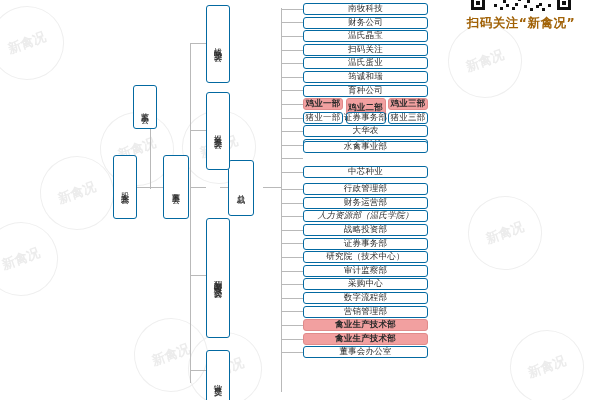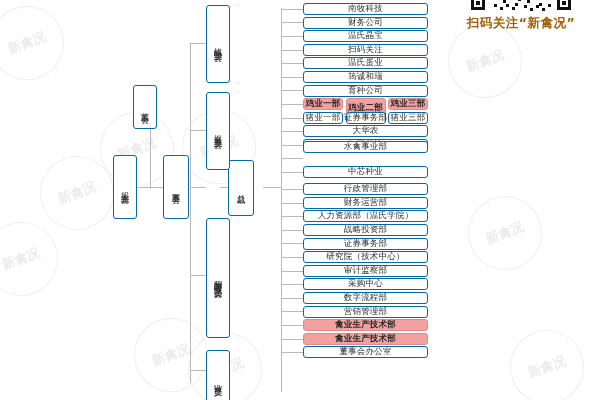--- a/index.html
+++ b/index.html
@@ -267,21 +267,21 @@
       </div>
       <div class="ln h" style="left: 281px; top: 189px; width: 22px;"></div>
       <div class="node" style="left: 303px; top: 183px; width: 125px; height: 11.5px;">
         <span>行政管理部</span>
       </div>
       <div class="ln h" style="left: 281px; top: 203px; width: 22px;"></div>
       <div class="node" style="left: 303px; top: 197px; width: 125px; height: 11.5px;">
         <span>财务运营部</span>
       </div>
       <div class="ln h" style="left: 281px; top: 216px; width: 22px;"></div>
-      <div class="node" style="left: 303px; top: 210px; width: 125px; height: 11.5px;">
+      <div class="node" style="left: 303px; top: 210px; width: 125px; height: 11.5px; font-style: italic;">
         <span>人力资源部（温氏学院）</span>
       </div>
       <div class="ln h" style="left: 281px; top: 230px; width: 22px;"></div>
       <div class="node" style="left: 303px; top: 224px; width: 125px; height: 11.5px;">
         <span>战略投资部</span>
       </div>
       <div class="ln h" style="left: 281px; top: 243px; width: 22px;"></div>
       <div class="node" style="left: 303px; top: 238px; width: 125px; height: 11.5px; justify-content: center;">
         <span>证券事务部</span>
       </div>

